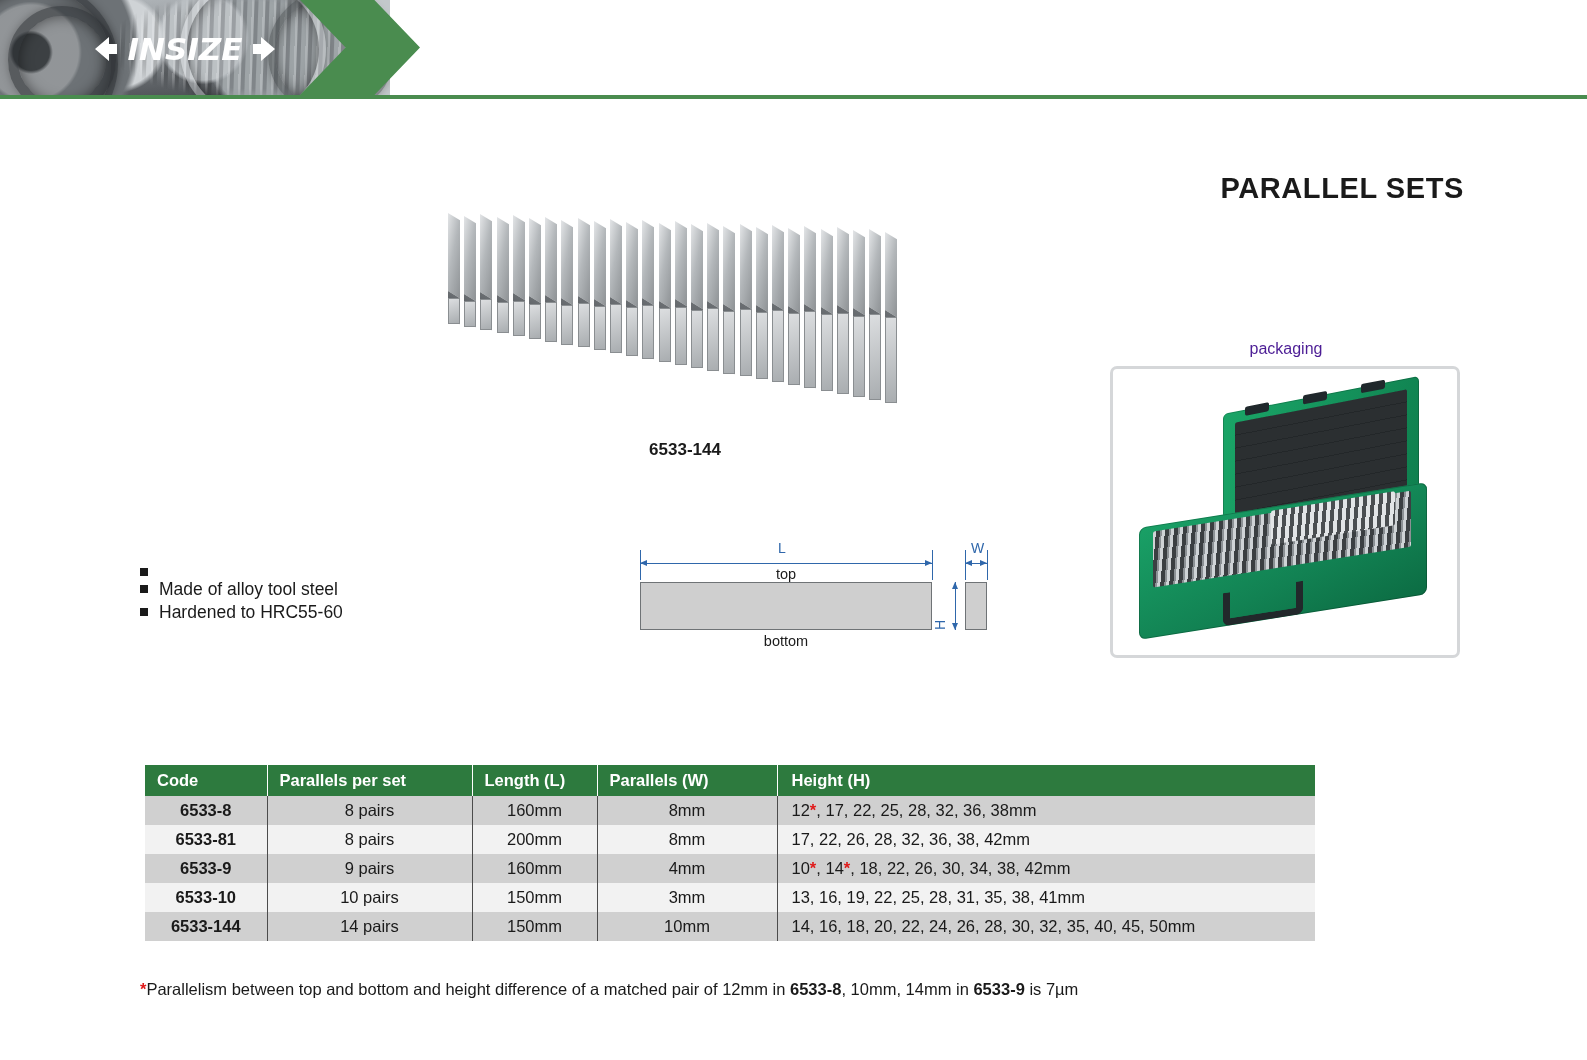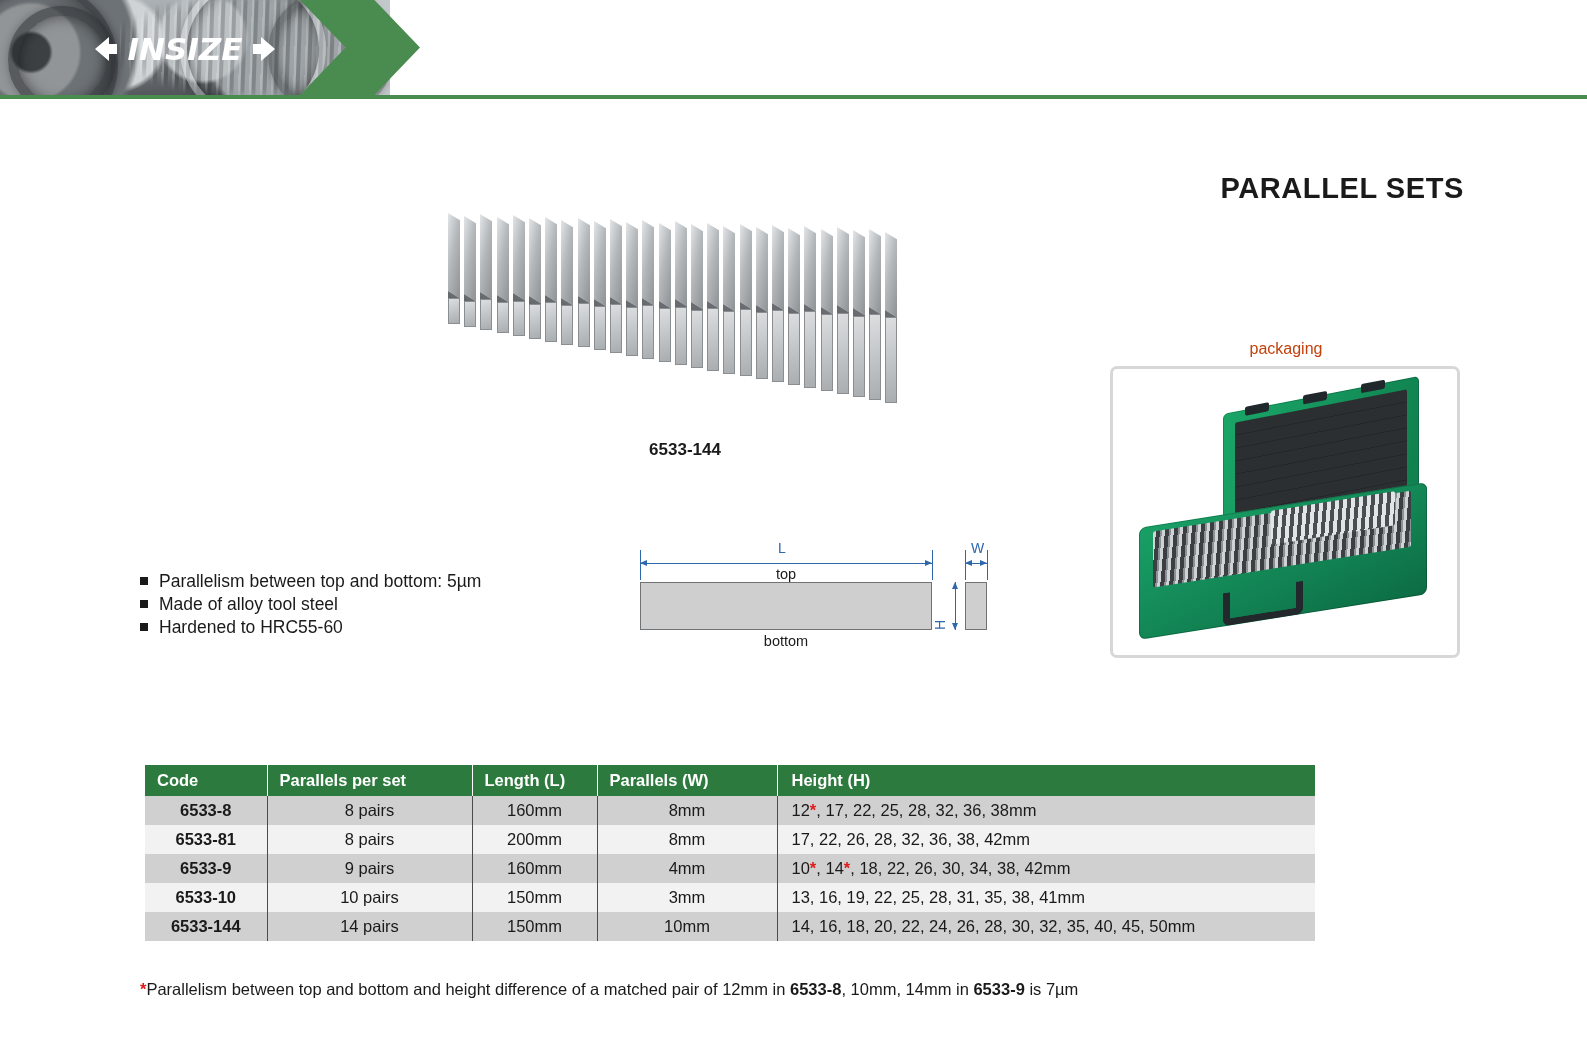--- a/index.html
+++ b/index.html
@@ -153,21 +153,21 @@
   }
 
   
   .packaging-label {
     position: absolute;
     left: 1112px;
     top: 340px;
     width: 348px;
     text-align: center;
     font-size: 16px;
-    color: #c2410c;
+    color: #4c1d95;
   }
   .packaging-frame {
     position: absolute;
     left: 1110px;
     top: 366px;
     width: 350px;
     height: 292px;
     background: #ffffff;
     border: 3px solid #d5d7d9;
     border-radius: 7px;
@@ -542,21 +542,20 @@
       <div class="case-bars"></div>
       <div class="case-bars-2"></div>
     </div>
     <div class="case-handle"></div>
   </div>
 </div>
 
 <ul class="feature-list" id="feature-list" style="list-style:none;margin:0;padding:0;">
     <li class="feature-item">
       <span class="feature-bullet"></span>
-      <span>Parallelism between top and bottom: 5µm</span>
     </li>
     <li class="feature-item">
       <span class="feature-bullet"></span>
       <span>Made of alloy tool steel</span>
     </li>
     <li class="feature-item">
       <span class="feature-bullet"></span>
       <span>Hardened to HRC55-60</span>
     </li>
   </ul>

